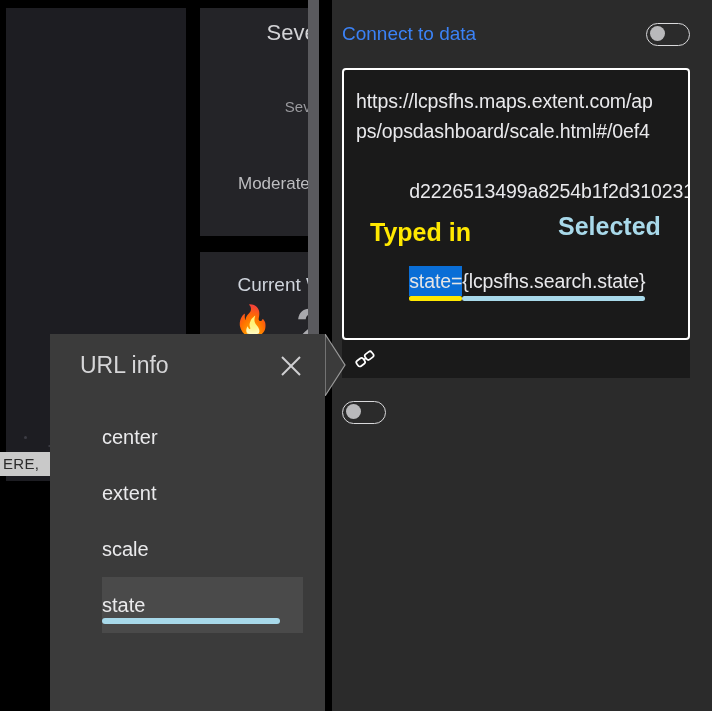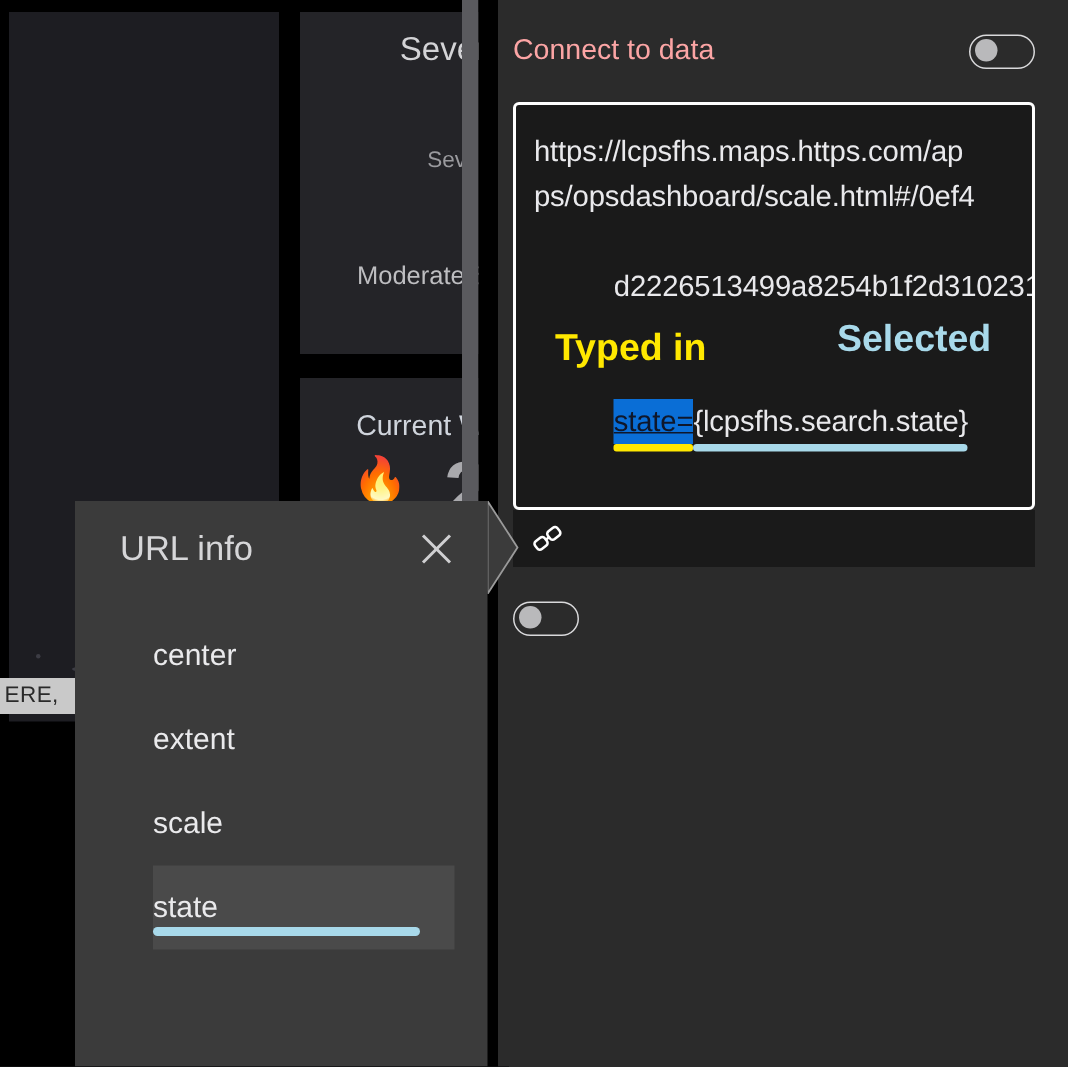--- a/index.html
+++ b/index.html
@@ -74,21 +74,21 @@
   .panel {
     position: absolute; left: 332px; top: 0; width: 380px; height: 711px;
     background: #2b2b2b;
   }
   .panel-row {
     position: relative; display: flex; align-items: center;
     justify-content: space-between;
     padding: 0 22px 0 10px; height: 68px;
   }
   .panel-row .label {
-    color: #fca5a5; font-size: 19px; font-weight: 400;
+    color: #3b82f6; font-size: 19px; font-weight: 400;
   }
   .toggle {
     width: 44px; height: 23px; border-radius: 12px;
     border: 1.6px solid #d9d9db; background: transparent;
     position: relative; flex: 0 0 auto;
   }
   .toggle .knob {
     position: absolute; left: 3px; top: 2.5px;
     width: 15px; height: 15px; border-radius: 50%;
     background: #b9b9bb;
@@ -101,21 +101,21 @@
     background: #1a1a1a; border: 2px solid #ffffff;
     border-radius: 4px;
     height: 272px; padding: 16px 12px 0 12px;
     overflow: hidden;
   }
   .url-line {
     position: relative;
     color: #e9e9ec; font-size: 19.5px; line-height: 30px;
     white-space: pre; letter-spacing: -.1px;
   }
-  .sel { background: #0a6ed6; color: #0f172a; text-decoration: underline; }
+  .sel { background: #0a6ed6; color: #e5e5e5; }
   .u-yellow {
     display: inline-block; position: relative;
   }
   .u-yellow::after {
     content: ""; position: absolute; left: 0; right: 0; bottom: -5px;
     height: 5px; background: #ffe800; border-radius: 2px;
   }
   .u-blue {
     display: inline-block; position: relative;
   }
@@ -207,21 +207,21 @@
     <div class="panel-row">
       <div class="label">Connect to data</div>
       <div class="toggle">
         <div class="knob"></div>
       </div>
     </div>
 
     <div class="url-box-wrap">
       <div class="url-box">
 
-        <div class="url-line">https://lcpsfhs.maps.https.com/ap</div>
+        <div class="url-line">https://lcpsfhs.maps.extent.com/ap</div>
 
         <div class="url-line">ps/opsdashboard/scale.html#/0ef4</div>
 
         <div class="url-line">
           <span>d2226513499a8254b1f2d3102317</span>
         </div>
 
         <div class="url-line">
           <span class="sel u-yellow">state=</span><span class="u-blue">{lcpsfhs.search.state}</span>
         </div>

